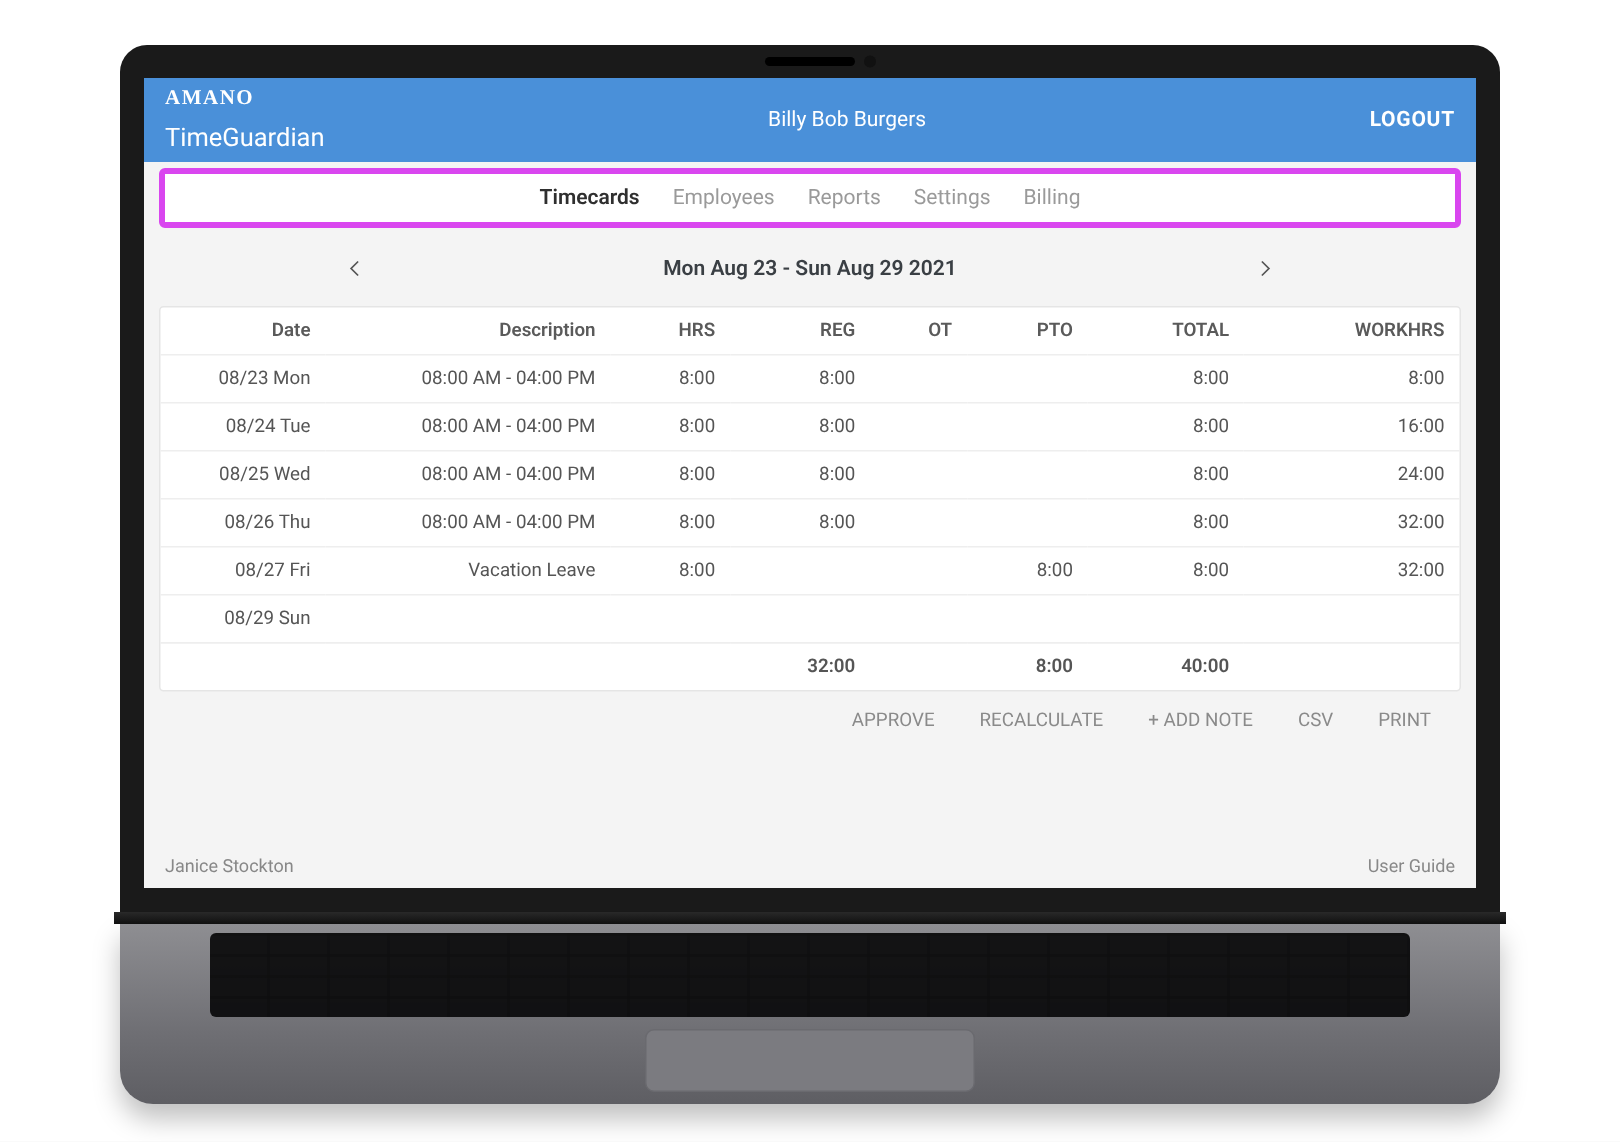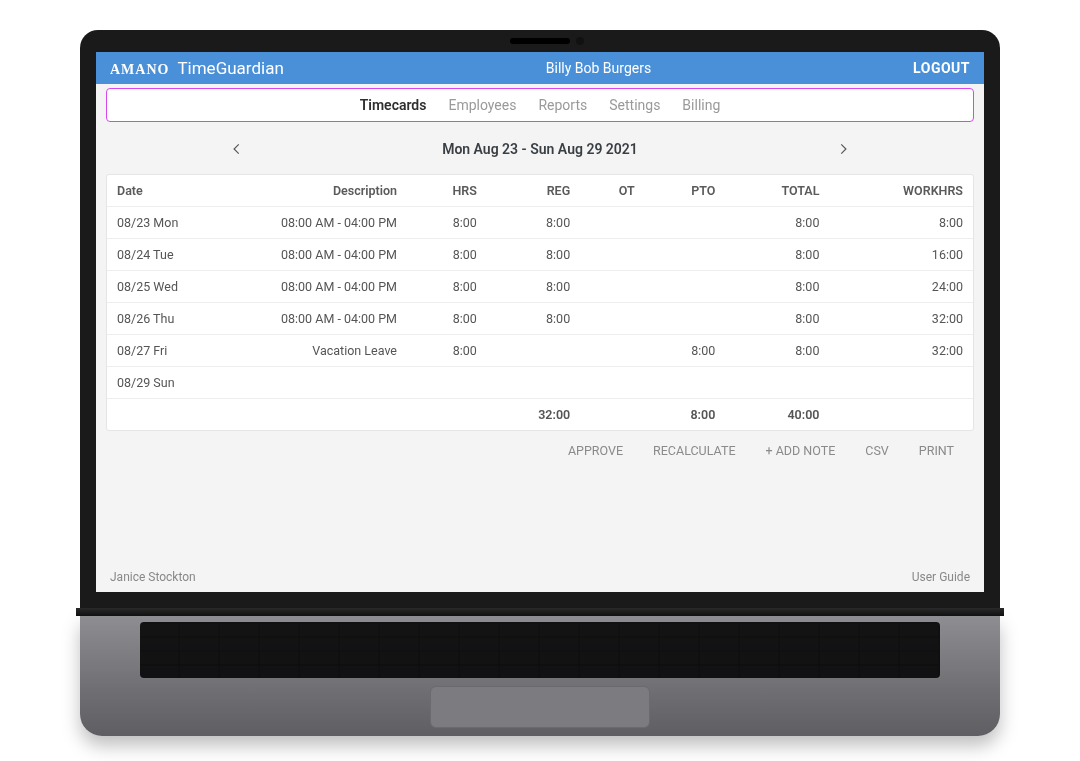--- a/index.html
+++ b/index.html
@@ -50,21 +50,21 @@
   
   .topbar {
     background:#4a90d9;
     color:#fff;
     display:flex;
     align-items:center;
     justify-content:space-between;
     padding:6px 14px;
     font-size:14px;
   }
-  .brand { display:flex; align-items:flex-end; gap:8px; }
+  .brand { display:flex; align-items:flex-start; gap:8px;flex-direction:column; }
   .brand-logo {
     font-family: Georgia, 'Times New Roman', serif;
     font-weight:bold;
     letter-spacing:1px;
     font-size:14px;
   }
   .brand-product { font-size:17px; }
   .company-name { font-size:14px; }
   .logout { font-weight:bold; letter-spacing:0.5px; cursor:pointer; font-size:14px;}
 
@@ -76,21 +76,21 @@
     padding:4px 12px;
     font-size:12px;
     color:#666;
   }
   .breadcrumb { cursor:pointer; }
 
   
   .tabs {
     background:#fff;
     margin:4px 10px 0 10px;
-    border:1px solid #d946ef;
+    border:4px solid #d946ef;
     border-radius:4px;
     display:flex;
     justify-content:center;
     gap:22px;
     padding:8px 0;
     font-size:14px;
   }
   .tab { color:#9a9a9a; cursor:pointer; }
   .tab.active { color:#2f2f2f; font-weight:600; }
 
@@ -138,21 +138,21 @@
     font-size:12.5px;
   }
   table.timecard th, table.timecard td {
     padding:8px 10px;
     text-align:right;
     border-bottom:1px solid #eee;
     color:#555;
     white-space:nowrap;
   }
   table.timecard th { font-weight:600; color:#5a5a5a; }
-  table.timecard .c-date { width:110px; text-align:left; }
+  table.timecard .c-date { width:110px; text-align:right; }
   table.timecard .c-desc { width:190px; text-align:right; }
   table.timecard tr.totals td { font-weight:600; border-bottom:none; }
 
   
   .actions {
     display:flex;
     justify-content:flex-end;
     gap:30px;
     padding:12px 30px 8px 0;
     font-size:12.5px;

